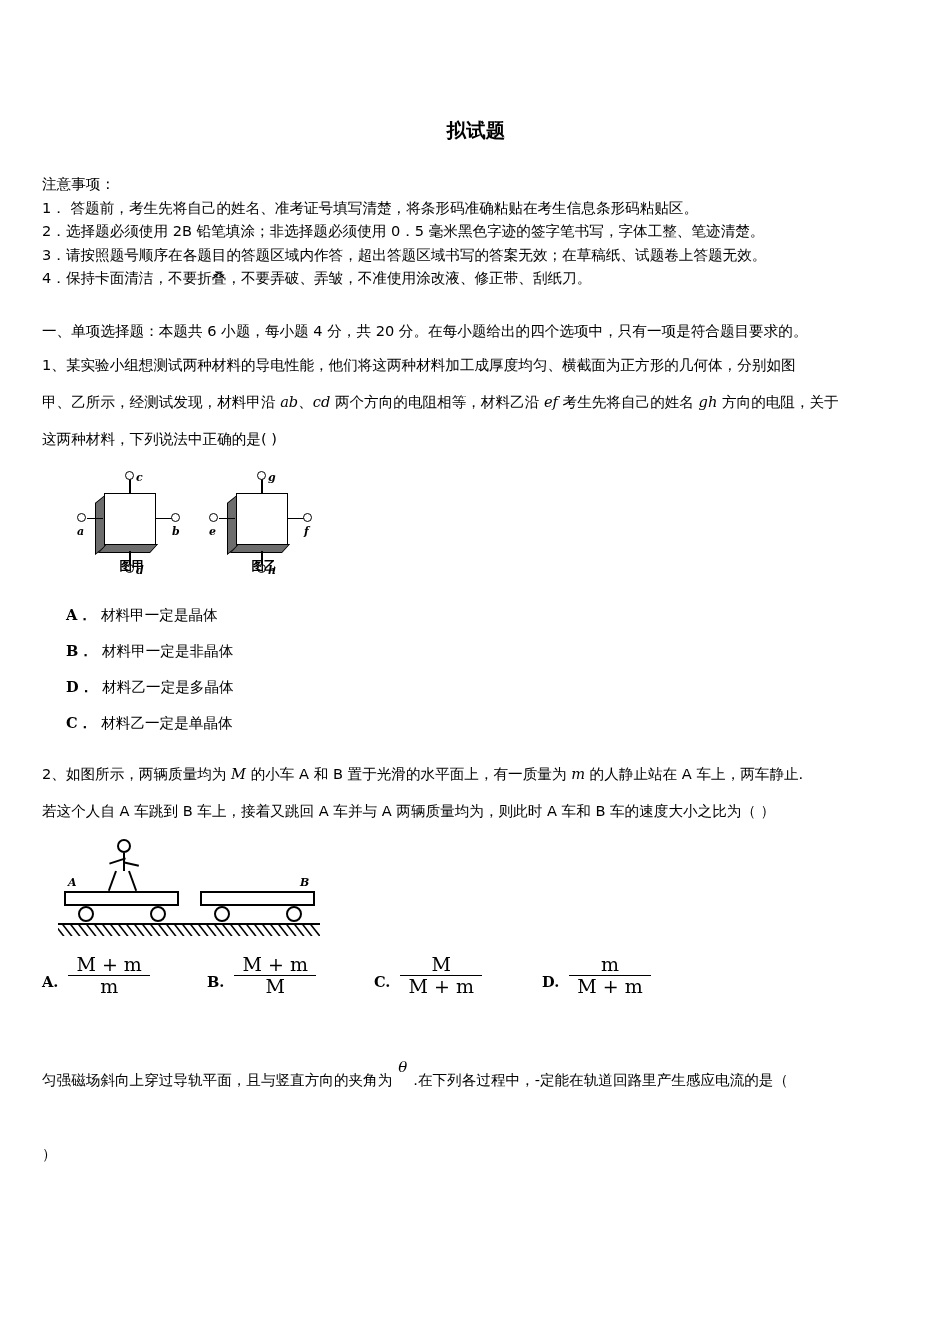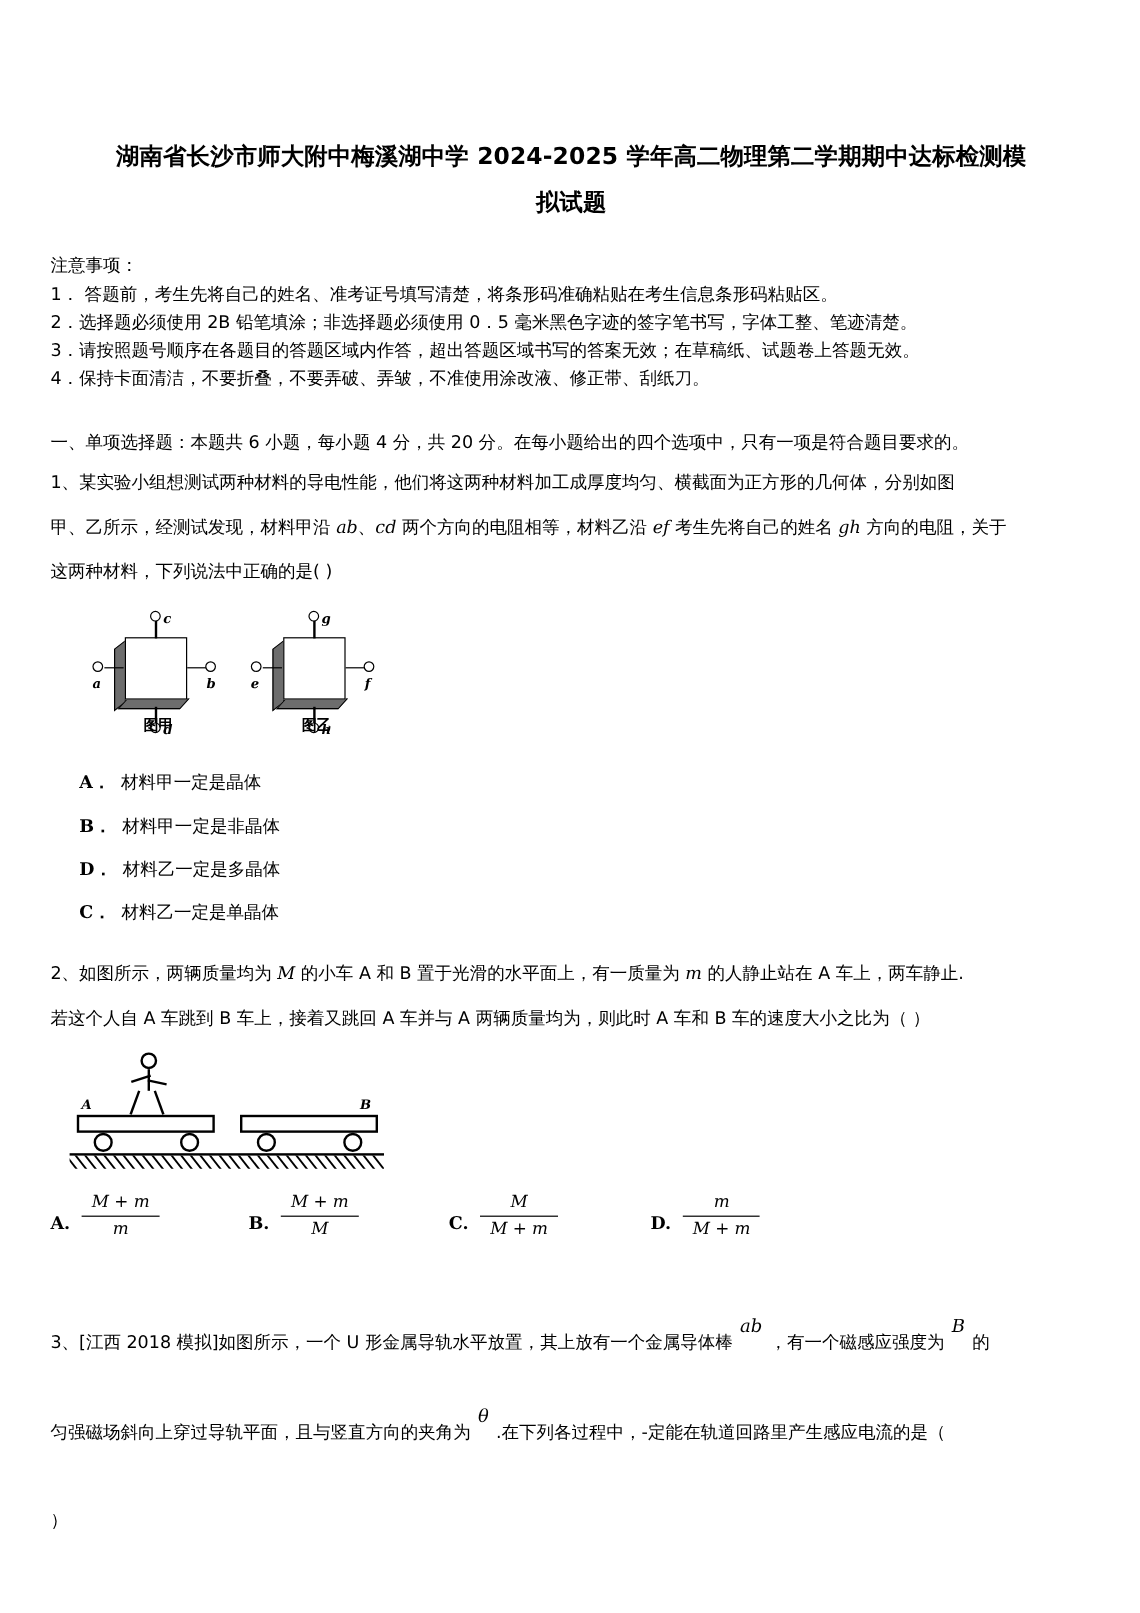--- a/index.html
+++ b/index.html
@@ -279,43 +279,41 @@
     font-family: "DejaVu Serif", "Liberation Serif", serif;
     font-weight: bold;
     font-size: 14.6px;
     line-height: 14.6px;
     padding-bottom: 6px;
     padding-right: 10px;
   }
   .frac {
     display: inline-block;
     text-align: center;
-    font-style: italic;
-    font-size: 14px;
+    font-size: 19px;
   }
   .frac .num {
     display: block;
     padding: 0 8px 1px 8px;
     line-height: 19px;
   }
   .frac .den {
     display: block;
     padding: 1px 8px 0 8px;
     line-height: 19px;
     border-top: 1.1px solid #000;
   }
 </style>
 </head>
 <body>
 
 <div class="page">
  <div class="content">
 
   <h1 class="doc-title">
-    <span class="l1">湖南省长沙市师大附中梅溪湖中学 2024-2025 学年高二物理第二学期期中达标检测模</span>
     <span class="l2">拟试题</span>
   </h1>
 
   <div class="notice">
     <span class="n-head">注意事项：</span>
     <span class="n-line">1．  答题前，考生先将自己的姓名、准考证号填写清楚，将条形码准确粘贴在考生信息条形码粘贴区。</span>
     <span class="n-line">2．选择题必须使用 2B 铅笔填涂；非选择题必须使用 0．5 毫米黑色字迹的签字笔书写，字体工整、笔迹清楚。</span>
     <span class="n-line">3．请按照题号顺序在各题目的答题区域内作答，超出答题区域书写的答案无效；在草稿纸、试题卷上答题无效。</span>
     <span class="n-line">4．保持卡面清洁，不要折叠，不要弄破、弄皱，不准使用涂改液、修正带、刮纸刀。</span>
   </div>
@@ -470,19 +468,18 @@
     <div class="frac-item" style="left:500px;">
       <span class="frac-letter">D.</span>
       <span class="frac">
         <span class="num">m</span>
         <span class="den">M + m</span>
       </span>
     </div>
   </div>
 
   <div class="qtext" style="margin-top:30px; line-height:74px;">
-    <span class="qline"><span>3、[江西 2018 模拟]如图所示，一个 U 形金属导轨水平放置，其上放有一个金属导体棒</span><span class="mathsup">ab</span><span>，有一个磁感应强度为</span><span class="mathsup">B</span><span>的</span></span>
     <span class="qline"><span>匀强磁场斜向上穿过导轨平面，且与竖直方向的夹角为</span><span class="mathsup">θ</span><span>.在下列各过程中，-定能在轨道回路里产生感应电流的是（</span></span>
     <span class="qline">）</span>
   </div>
 
  </div>
 </div>
 
 </body></html>

